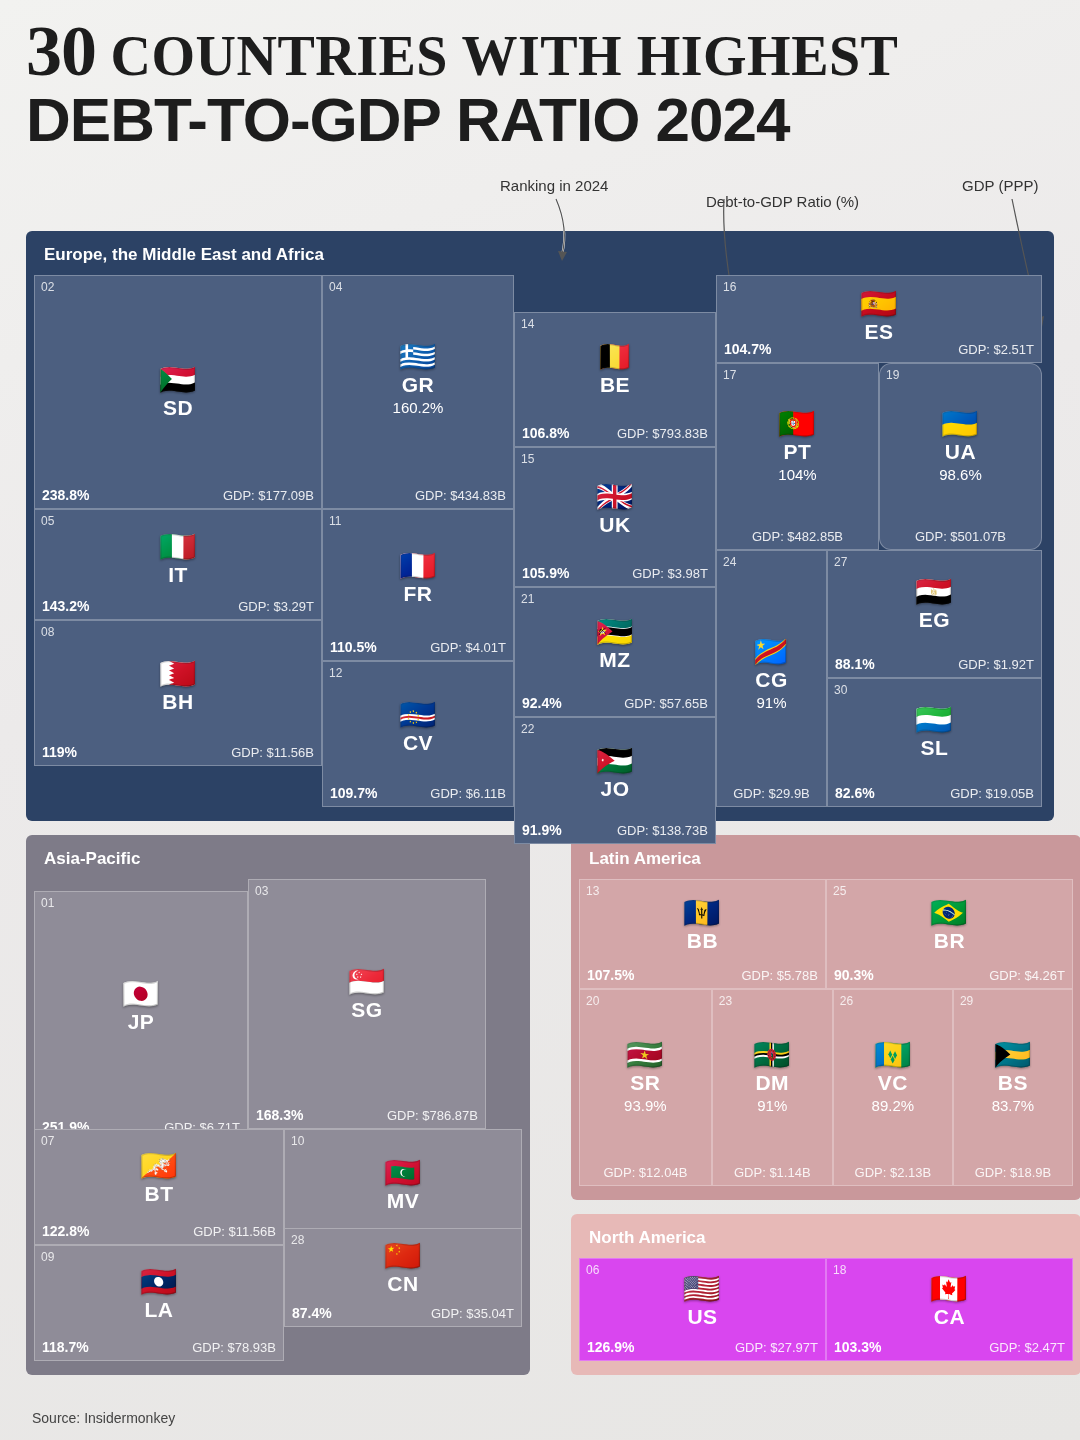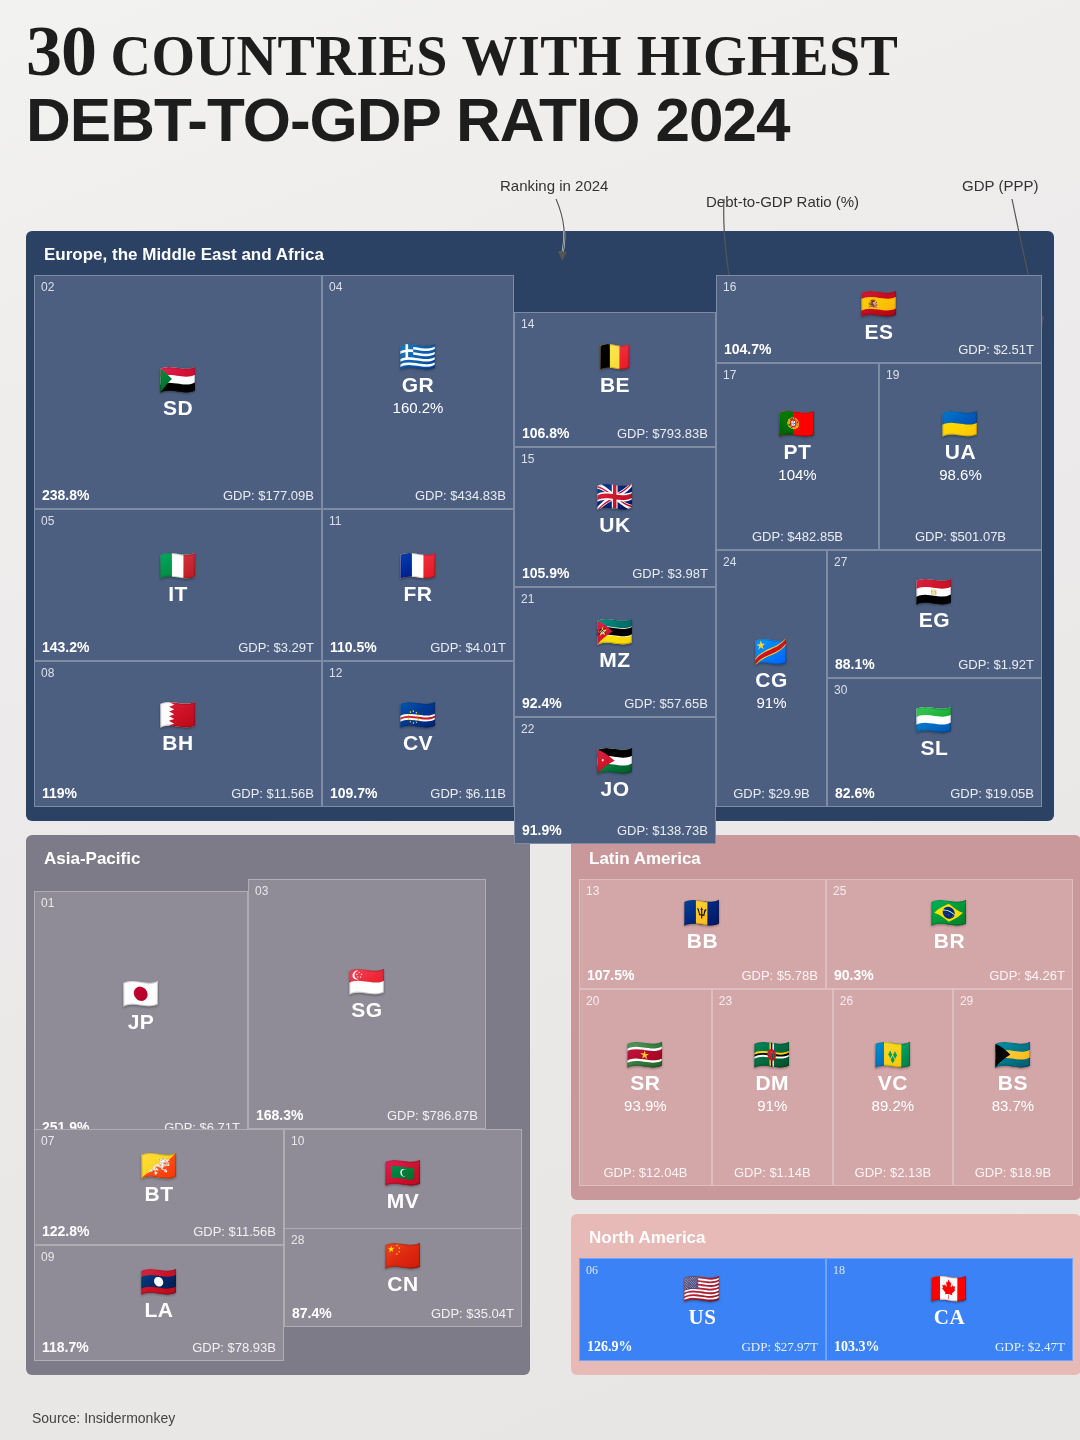--- a/index.html
+++ b/index.html
@@ -41,21 +41,21 @@
   .emea{background:#2c4265;}
   .apac{background:#7e7b88;}
   .latam{background:#c9989b;}
   .noram{background:#e7b9b7;}
   .cell{
     position:relative;box-sizing:border-box;border:1px solid rgba(255,255,255,0.28);
   }
   .emea .cell{background:#4c5f80;}
   .apac .cell{background:#8f8c98;}
   .latam .cell{background:#d3a6a8;}
-  .noram .cell{background:#3b82f6;font-family:Liberation Serif, serif;}
+  .noram .cell{background:#d946ef;}
   .rank{position:absolute;left:6px;top:4px;font-size:12px;color:rgba(255,255,255,0.8);}
   .center{
     position:absolute;left:0;right:0;top:50%;transform:translateY(-50%);
     text-align:center;
   }
   .flag{font-size:30px;line-height:32px;display:block;filter:drop-shadow(0 1px 1px rgba(0,0,0,.35));}
   .code{font-size:21px;font-weight:700;color:#fff;letter-spacing:0.5px;line-height:24px;}
   .ratio{position:absolute;left:7px;bottom:5px;font-size:14px;font-weight:700;color:#fff;}
   .gdp{position:absolute;right:7px;bottom:5px;font-size:13px;color:rgba(255,255,255,0.88);}
   .ratio-mid{position:relative;font-size:15px;font-weight:400;color:#fff;margin-top:2px;text-align:center;}
@@ -98,21 +98,21 @@
       <div style="width:288px;">
         <div class="cell" style="height:234px;">
           <span class="rank">02</span>
           <div class="center">
             <span class="flag">🇸🇩</span>
             <span class="code">SD</span>
           </div>
           <span class="ratio">238.8%</span>
           <span class="gdp">GDP: $177.09B</span>
         </div>
-        <div class="cell" style="height:152px;">
+        <div class="cell" style="height:111px;">
           <span class="rank">05</span>
           <div class="center" style="top:45%;">
             <span class="flag">🇮🇹</span>
             <span class="code">IT</span>
           </div>
           <span class="ratio">143.2%</span>
           <span class="gdp">GDP: $3.29T</span>
         </div>
         <div class="cell" style="height:146px;">
           <span class="rank">08</span>
@@ -207,21 +207,21 @@
         <div class="row" style="height:187px;">
           <div class="cell" style="width:163px;height:187px;">
             <span class="rank">17</span>
             <div class="center" style="top:44%;">
               <span class="flag">🇵🇹</span>
               <span class="code">PT</span>
               <div class="ratio-mid">104%</div>
             </div>
             <span class="gdp-c">GDP: $482.85B</span>
           </div>
-          <div class="cell" style="width:163px;height:187px;">
+          <div class="cell" style="width:163px;height:187px;border-radius:12px;">
             <span class="rank">19</span>
             <div class="center" style="top:44%;">
               <span class="flag">🇺🇦</span>
               <span class="code">UA</span>
               <div class="ratio-mid">98.6%</div>
             </div>
             <span class="gdp-c">GDP: $501.07B</span>
           </div>
         </div>
         <div class="row" style="height:257px;">

